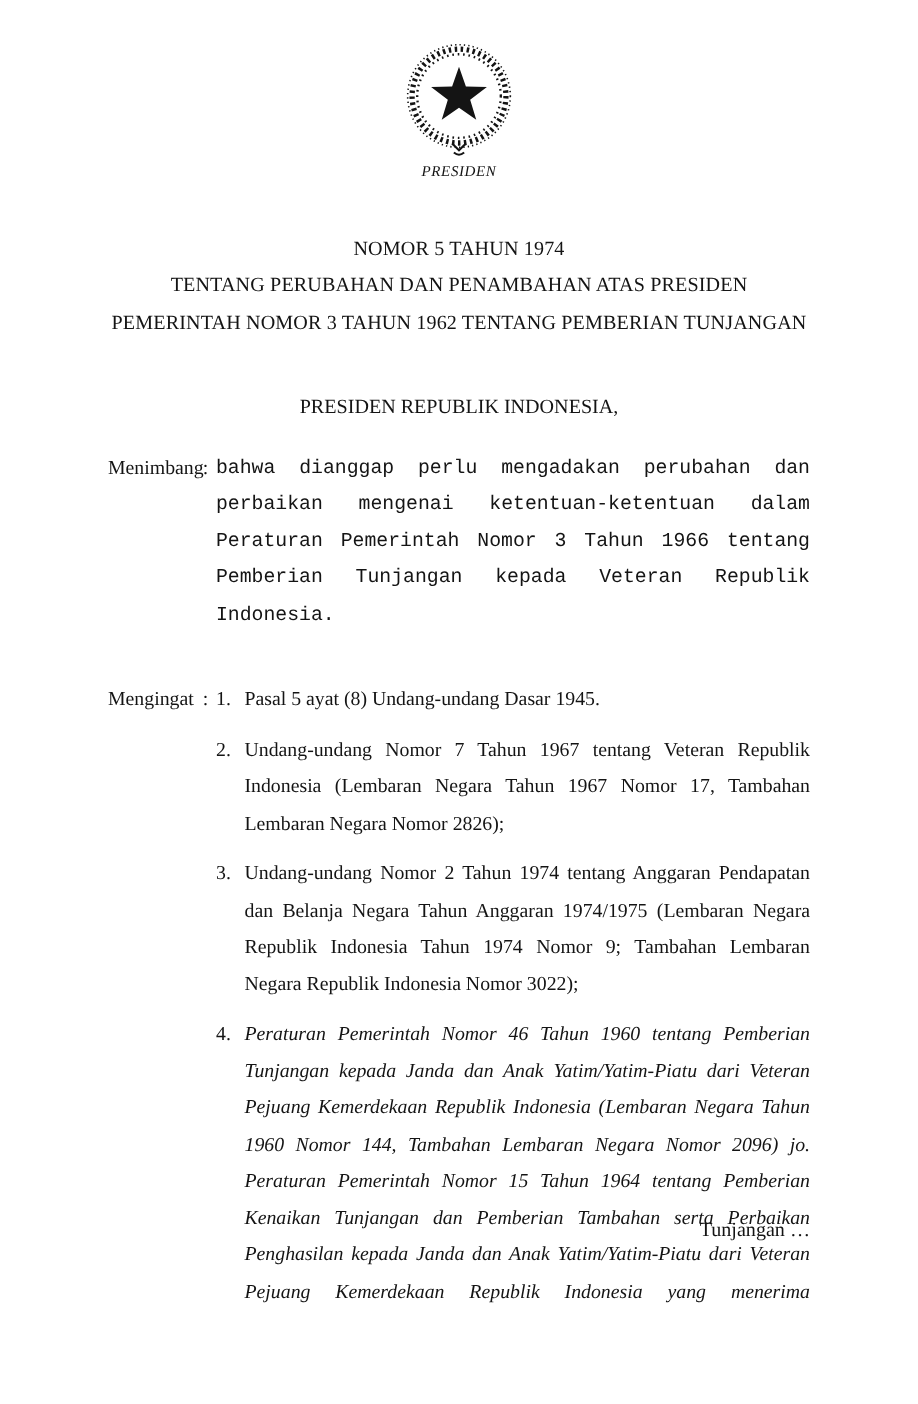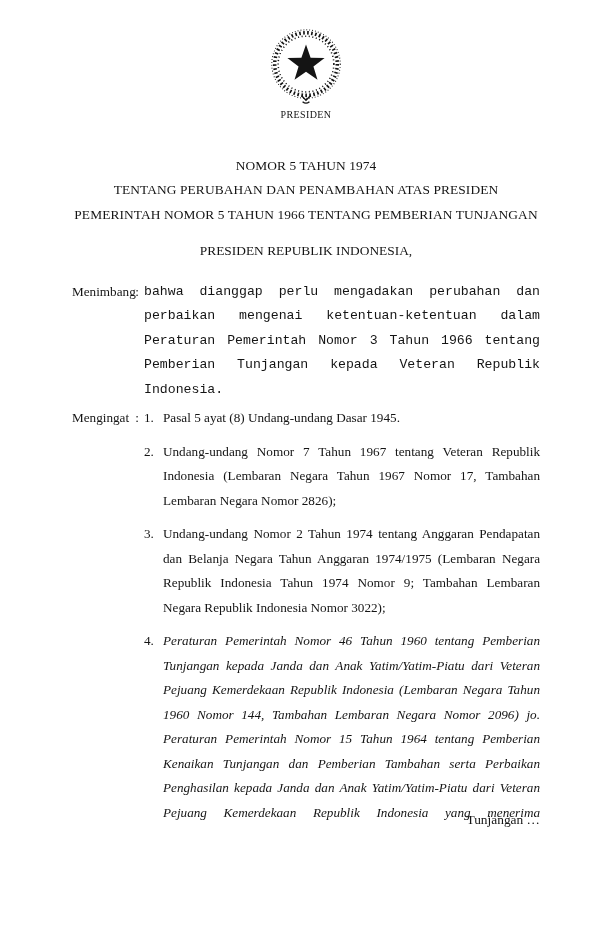--- a/index.html
+++ b/index.html
@@ -18,40 +18,41 @@
     padding: 26px 72px 0 72px;
     position: relative;
   }
   
   .letterhead { text-align: center; }
   .letterhead svg { display: block; margin: 0 auto; }
   .lh-cap {
     font-size: 10px;
     line-height: 11.5px;
     letter-spacing: 0.4px;
+    font-style: italic;
   }
   .lh-cap-1 { margin-top: 3px; }
   
   .title-block {
     margin-top: 33px;
     text-align: center;
     font-size: 13.4px;
     line-height: 24.5px;
     letter-spacing: 0.1px;
   }
   .salutation {
-    margin-top: 12px;
+    margin-top: 32px;
     text-align: center;
     font-size: 13.4px;
     line-height: 24.5px;
   }
   
   .clause { display: flex; line-height: 24.5px; }
   .clause-menimbang { margin-top: 16px; }
-  .clause-mengingat { margin-top: 4px; }
+  .clause-mengingat { margin-top: 32px; }
   .clause-label { width: 58px; flex: none; }
   .clause-colon { width: 14px; flex: none; text-align: center; }
   .clause-body  { flex: 1; min-width: 0; }
   .just { text-align: justify; font-family: Liberation Mono, monospace; }
   
   .ref-item { display: flex; margin-bottom: 9px; }
   .ref-item:last-child { margin-bottom: 0; }
   .ref-num { width: 19px; flex: none; }
   .ref-text { flex: 1; min-width: 0; text-align: justify; }
   .stretch-last { text-align-last: justify; font-style: italic; -moz-text-align-last: justify; }
@@ -75,21 +76,21 @@
       <circle cx="45" cy="38" r="28.5" fill="none" stroke="#141414" stroke-width="1.6" stroke-dasharray="1.1 2.6"></circle>
       <path fill="#141414" d="M45,18 L49.7,31.53 L64.02,31.82 L52.61,40.47 L56.76,54.18 L45,46 L33.24,54.18 L37.39,40.47 L25.98,31.82 L40.3,31.53 Z"></path>
       <path fill="none" stroke="#141414" stroke-width="1.4" d="M40.5,70.5 l4.5,4.5 l4.5,-4.5 M41.5,76.5 q3.5,3 7,0"></path>
     </svg>
     <div class="lh-cap lh-cap-1">PRESIDEN</div>
   </header>
 
   <div class="title-block">
     <div>NOMOR 5 TAHUN 1974</div>
     <div>TENTANG PERUBAHAN DAN PENAMBAHAN ATAS PRESIDEN</div>
-    <div>PEMERINTAH NOMOR 5 TAHUN 1966 TENTANG PEMBERIAN TUNJANGAN</div>
+    <div>PEMERINTAH NOMOR 3 TAHUN 1962 TENTANG PEMBERIAN TUNJANGAN</div>
   </div>
 
   <div class="salutation">PRESIDEN REPUBLIK INDONESIA,</div>
 
   <section class="clause clause-menimbang">
     <div class="clause-label">Menimbang</div>
     <div class="clause-colon">:</div>
     <div class="clause-body just">bahwa dianggap perlu mengadakan perubahan dan perbaikan mengenai ketentuan-ketentuan dalam Peraturan Pemerintah Nomor 3 Tahun 1966 tentang Pemberian Tunjangan kepada Veteran Republik Indonesia.</div>
   </section>
 

